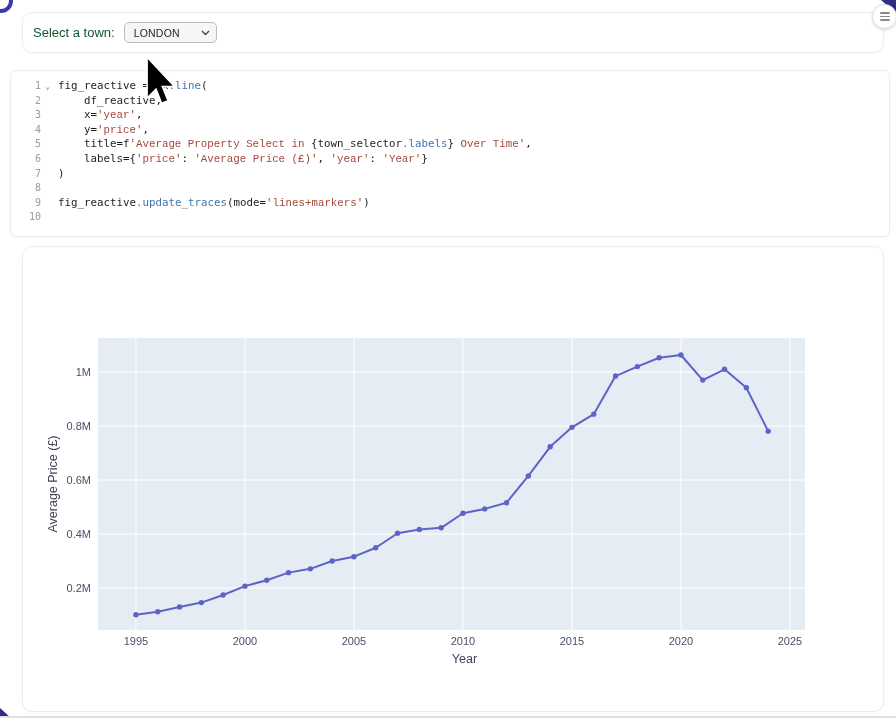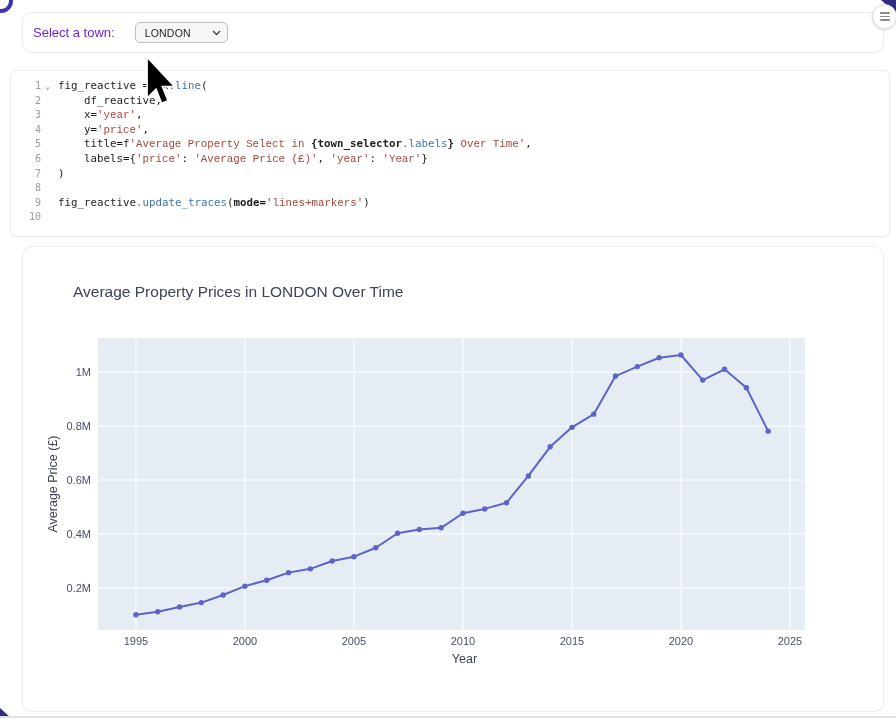--- a/index.html
+++ b/index.html
@@ -5,22 +5,22 @@
   * { margin:0; padding:0; box-sizing:border-box; }
   html,body { width:896px; height:720px; background:#ffffff; overflow:hidden;
               font-family:"Liberation Sans", sans-serif; position:relative; }
 
   .card { position:absolute; background:#fff; border:1px solid #ececec; border-radius:10px;
           box-shadow:0 1px 2px rgba(0,0,0,0.03); }
 
   
   #controls-card { left:22px; top:12px; width:862px; height:41px; }
   #controls-row { display:flex; align-items:center; height:100%; padding-left:10px; }
-  #select-label { font-size:13px; color:#6d28d9; }
-  #town-select { margin-left:20px; width:93px; height:21px; background:#f6f6f6;
+  #select-label { font-size:13px; color:#14532d; }
+  #town-select { margin-left:9px; width:93px; height:21px; background:#f6f6f6;
                  border:1px solid #bdbdbd; border-radius:5px; display:flex; align-items:center;
                  padding:0 6px 0 9px; cursor:pointer; }
   #town-select .val { font-size:10.5px; color:#1f1f1f; flex:1; letter-spacing:.2px; }
   #town-select svg { flex:none; }
 
   
   #corner-tl { position:absolute; left:-11px; top:-11px; width:24px; height:24px;
                border-radius:50%; border:4px solid #3a36ae; background:transparent; }
   #corner-tr { position:absolute; right:0; top:0; width:0; height:0;
                border-top:13px solid #312d7e; border-left:15px solid transparent; }
@@ -37,21 +37,21 @@
   
   #code-card { left:10px; top:70px; width:880px; height:167px; border-radius:6px; padding-top:8px; }
   .code-line { display:flex; height:14.6px; line-height:14.6px;
                font-family:"DejaVu Sans Mono", monospace; font-size:10.8px; white-space:pre; }
   .code-line .ln { width:30px; text-align:right; color:#9b9b9b; font-size:10px; flex:none; }
   .code-line .fold { width:13px; color:#8a8a8a; font-size:8.5px; text-align:center; flex:none; line-height:14.6px; }
   .code-line .src { margin-left:4px; }
   .tk-plain { color:#1e1e1e; }
   .tk-str   { color:#a5473d;font-family:Liberation Mono, monospace; }
   .tk-prop  { color:#4077ad; }
-  .tk-kw    { color:#1e1e1e; font-weight:700; }
+  .tk-kw    { color:#1e1e1e; font-weight:400; }
 
   
   #chart-card { left:22px; top:246px; width:862px; height:466px; }
   #chart-title { position:absolute; left:50px; top:36px; font-size:15.5px; color:#3d4458; }
   #plot-svg { position:absolute; left:0; top:0; }
   #x-axis-title { position:absolute; left:88px; top:405px; width:707px; text-align:center;
                   font-size:12.5px; color:#3d4458; }
   #y-axis-title { position:absolute; left:30px; top:237px; transform:translate(-50%,-50%) rotate(-90deg);
                   white-space:nowrap; font-size:12.5px; color:#3d4458; }
 
@@ -93,21 +93,20 @@
     <div class="code-line"><span class="ln">4</span><span class="fold"></span><span class="src"><span class="tk-plain">    y=</span><span class="tk-str">'price'</span><span class="tk-plain">,</span></span></div>
     <div class="code-line"><span class="ln">5</span><span class="fold"></span><span class="src"><span class="tk-plain">    title=f</span><span class="tk-str">'Average Property Select in </span><span class="tk-kw">{town_selector</span><span class="tk-prop">.labels</span><span class="tk-kw">}</span><span class="tk-str"> Over Time'</span><span class="tk-plain">,</span></span></div>
     <div class="code-line"><span class="ln">6</span><span class="fold"></span><span class="src"><span class="tk-plain">    labels={</span><span class="tk-str">'price'</span><span class="tk-plain">: </span><span class="tk-str">'Average Price (£)'</span><span class="tk-plain">, </span><span class="tk-str">'year'</span><span class="tk-plain">: </span><span class="tk-str">'Year'</span><span class="tk-plain">}</span></span></div>
     <div class="code-line"><span class="ln">7</span><span class="fold"></span><span class="src"><span class="tk-plain">)</span></span></div>
     <div class="code-line"><span class="ln">8</span><span class="fold"></span><span class="src"></span></div>
     <div class="code-line"><span class="ln">9</span><span class="fold"></span><span class="src"><span class="tk-plain">fig_reactive</span><span class="tk-prop">.update_traces</span><span class="tk-plain">(</span><span class="tk-kw">mode=</span><span class="tk-str">'lines+markers'</span><span class="tk-plain">)</span></span></div>
     <div class="code-line"><span class="ln">10</span><span class="fold"></span></div>
   </div>
 
 <div class="card" id="chart-card">
-  <div id="chart-title">Average Property Prices in LONDON Over Time</div>
   <svg id="plot-svg" width="860" height="464">
       <rect x="75" y="91" width="707" height="292" fill="#e6ecf4"></rect>
       <line x1="112.93339500462548" x2="112.93339500462548" y1="91" y2="383" stroke="#ffffff" stroke-width="1"></line>
       <line x1="221.93740363860616" x2="221.93740363860616" y1="91" y2="383" stroke="#ffffff" stroke-width="1"></line>
       <line x1="330.94141227258683" x2="330.94141227258683" y1="91" y2="383" stroke="#ffffff" stroke-width="1"></line>
       <line x1="439.9454209065675" x2="439.9454209065675" y1="91" y2="383" stroke="#ffffff" stroke-width="1"></line>
       <line x1="548.9494295405482" x2="548.9494295405482" y1="91" y2="383" stroke="#ffffff" stroke-width="1"></line>
       <line x1="657.9534381745289" x2="657.9534381745289" y1="91" y2="383" stroke="#ffffff" stroke-width="1"></line>
       <line x1="766.9574468085094" x2="766.9574468085094" y1="91" y2="383" stroke="#ffffff" stroke-width="1"></line>
       <line x1="75" x2="782" y1="341.0157189089228" y2="341.0157189089228" stroke="#ffffff" stroke-width="1"></line>

